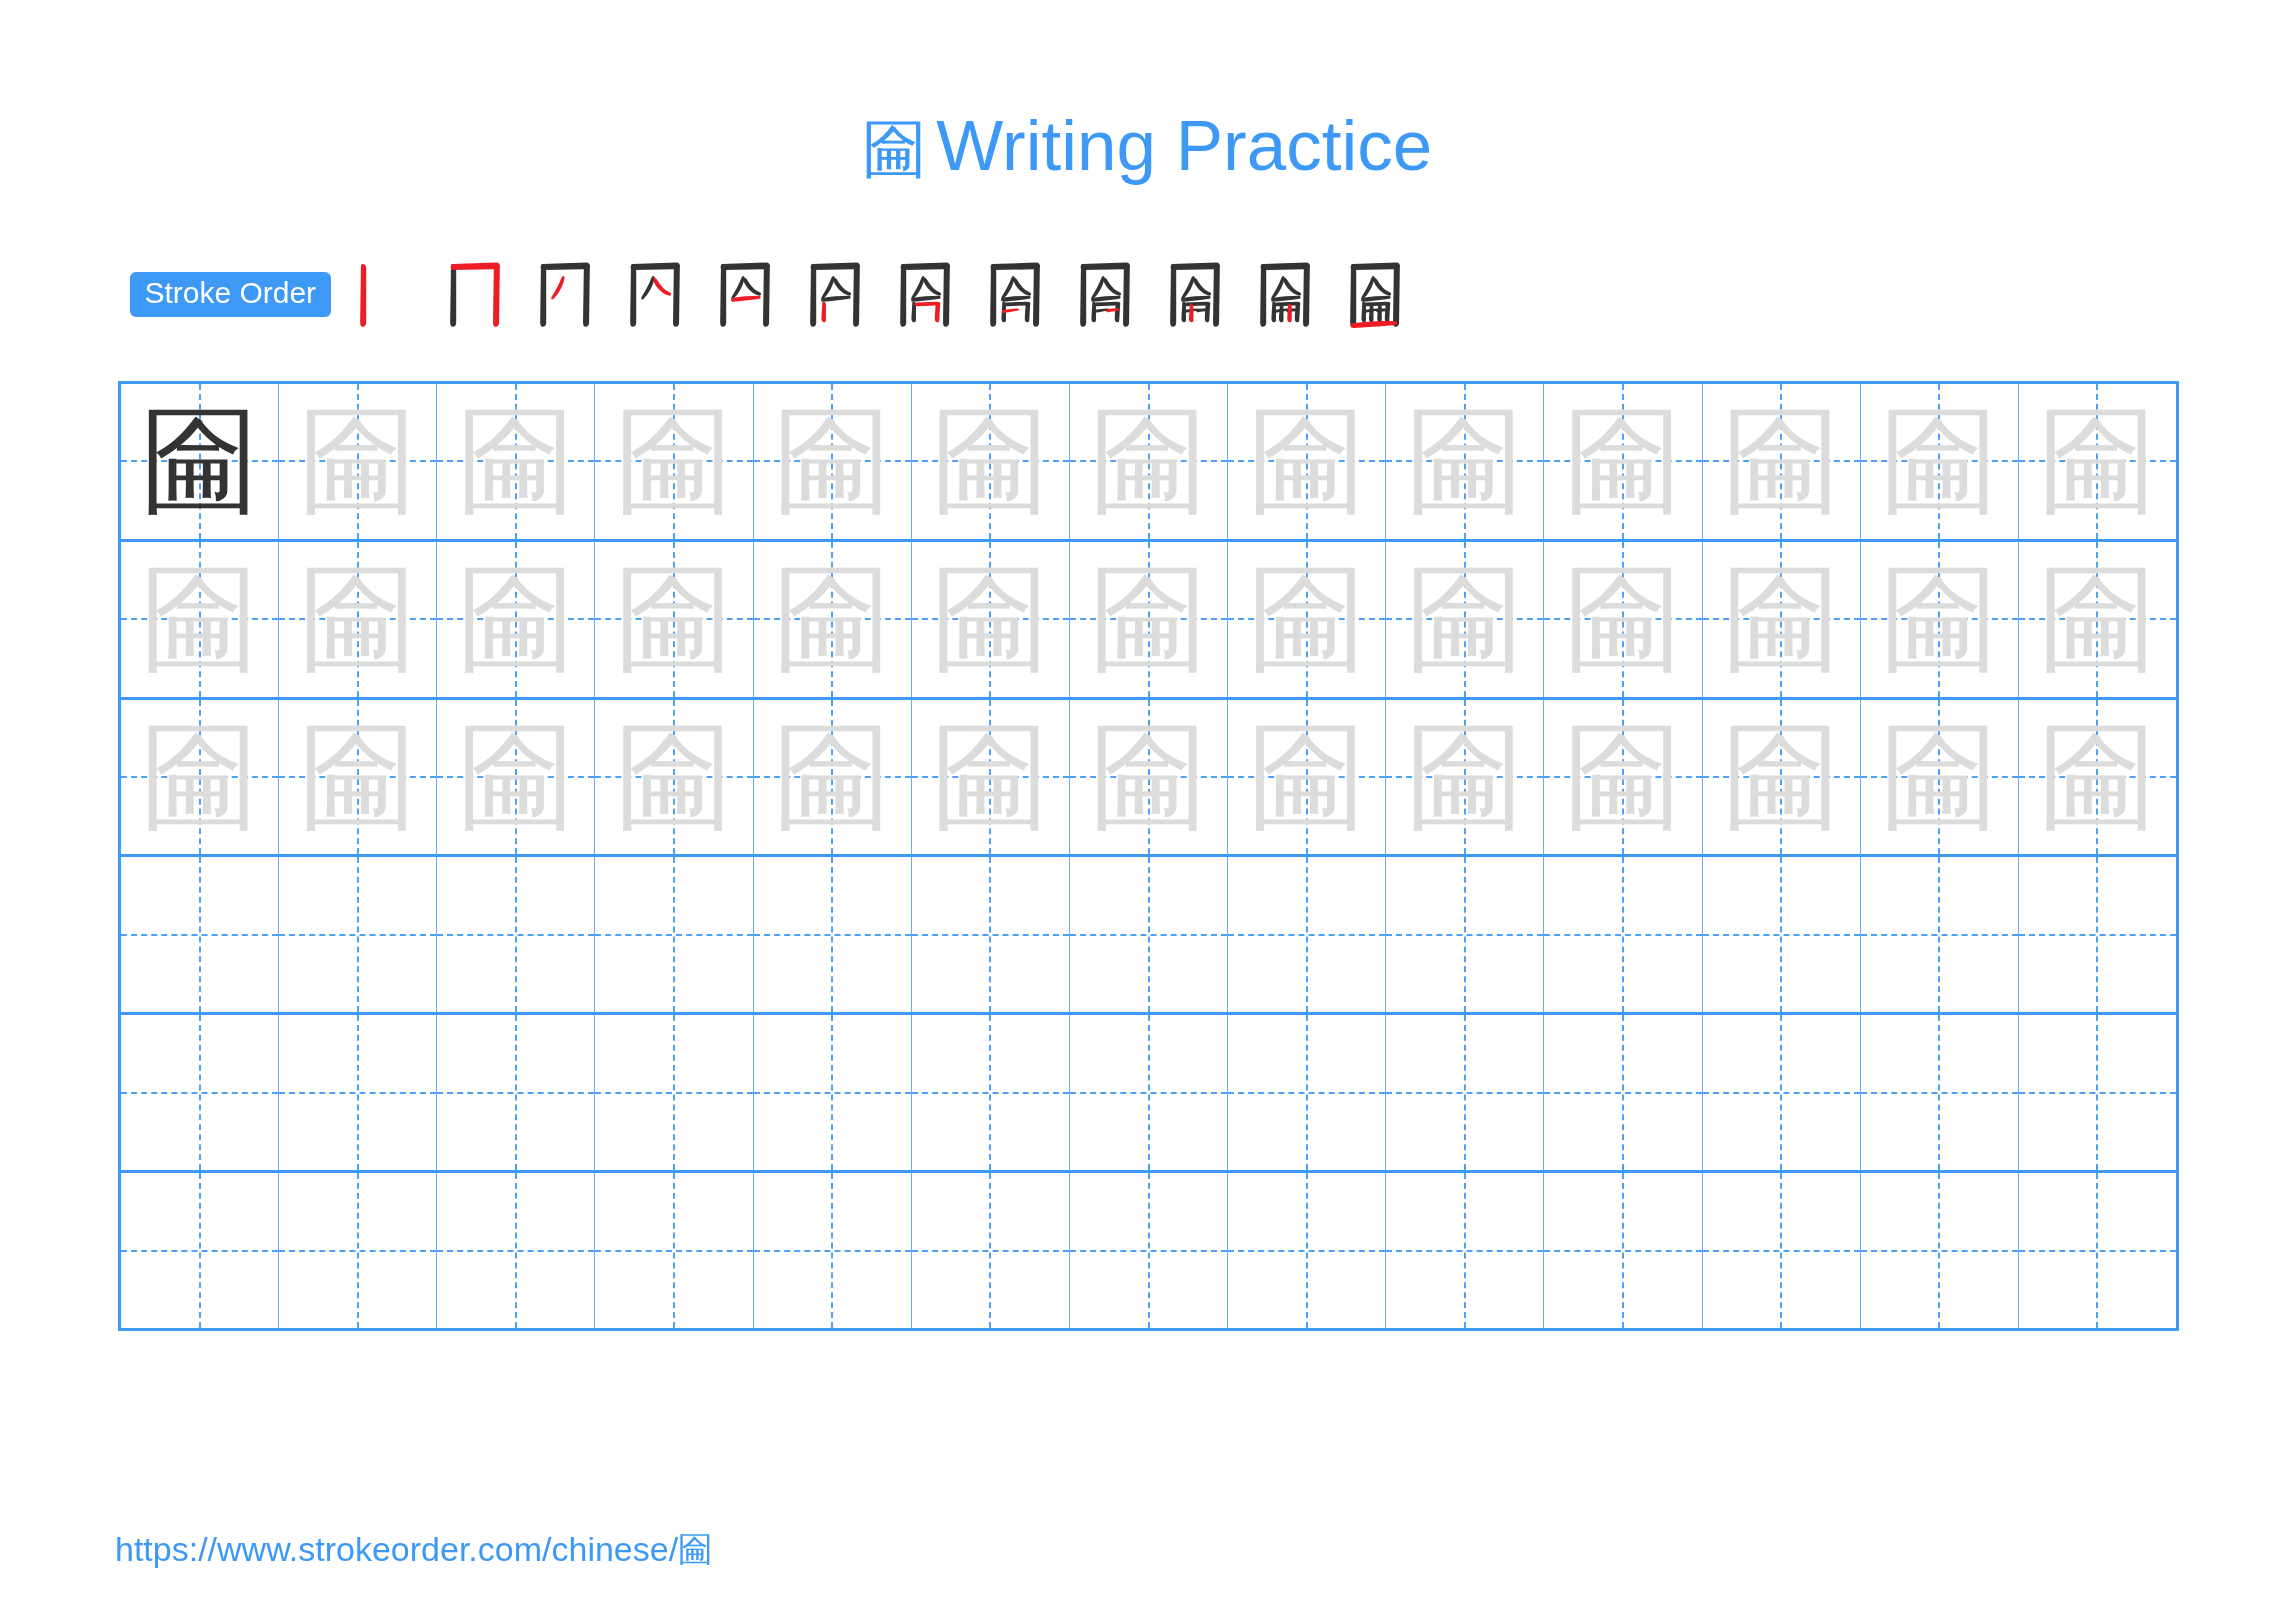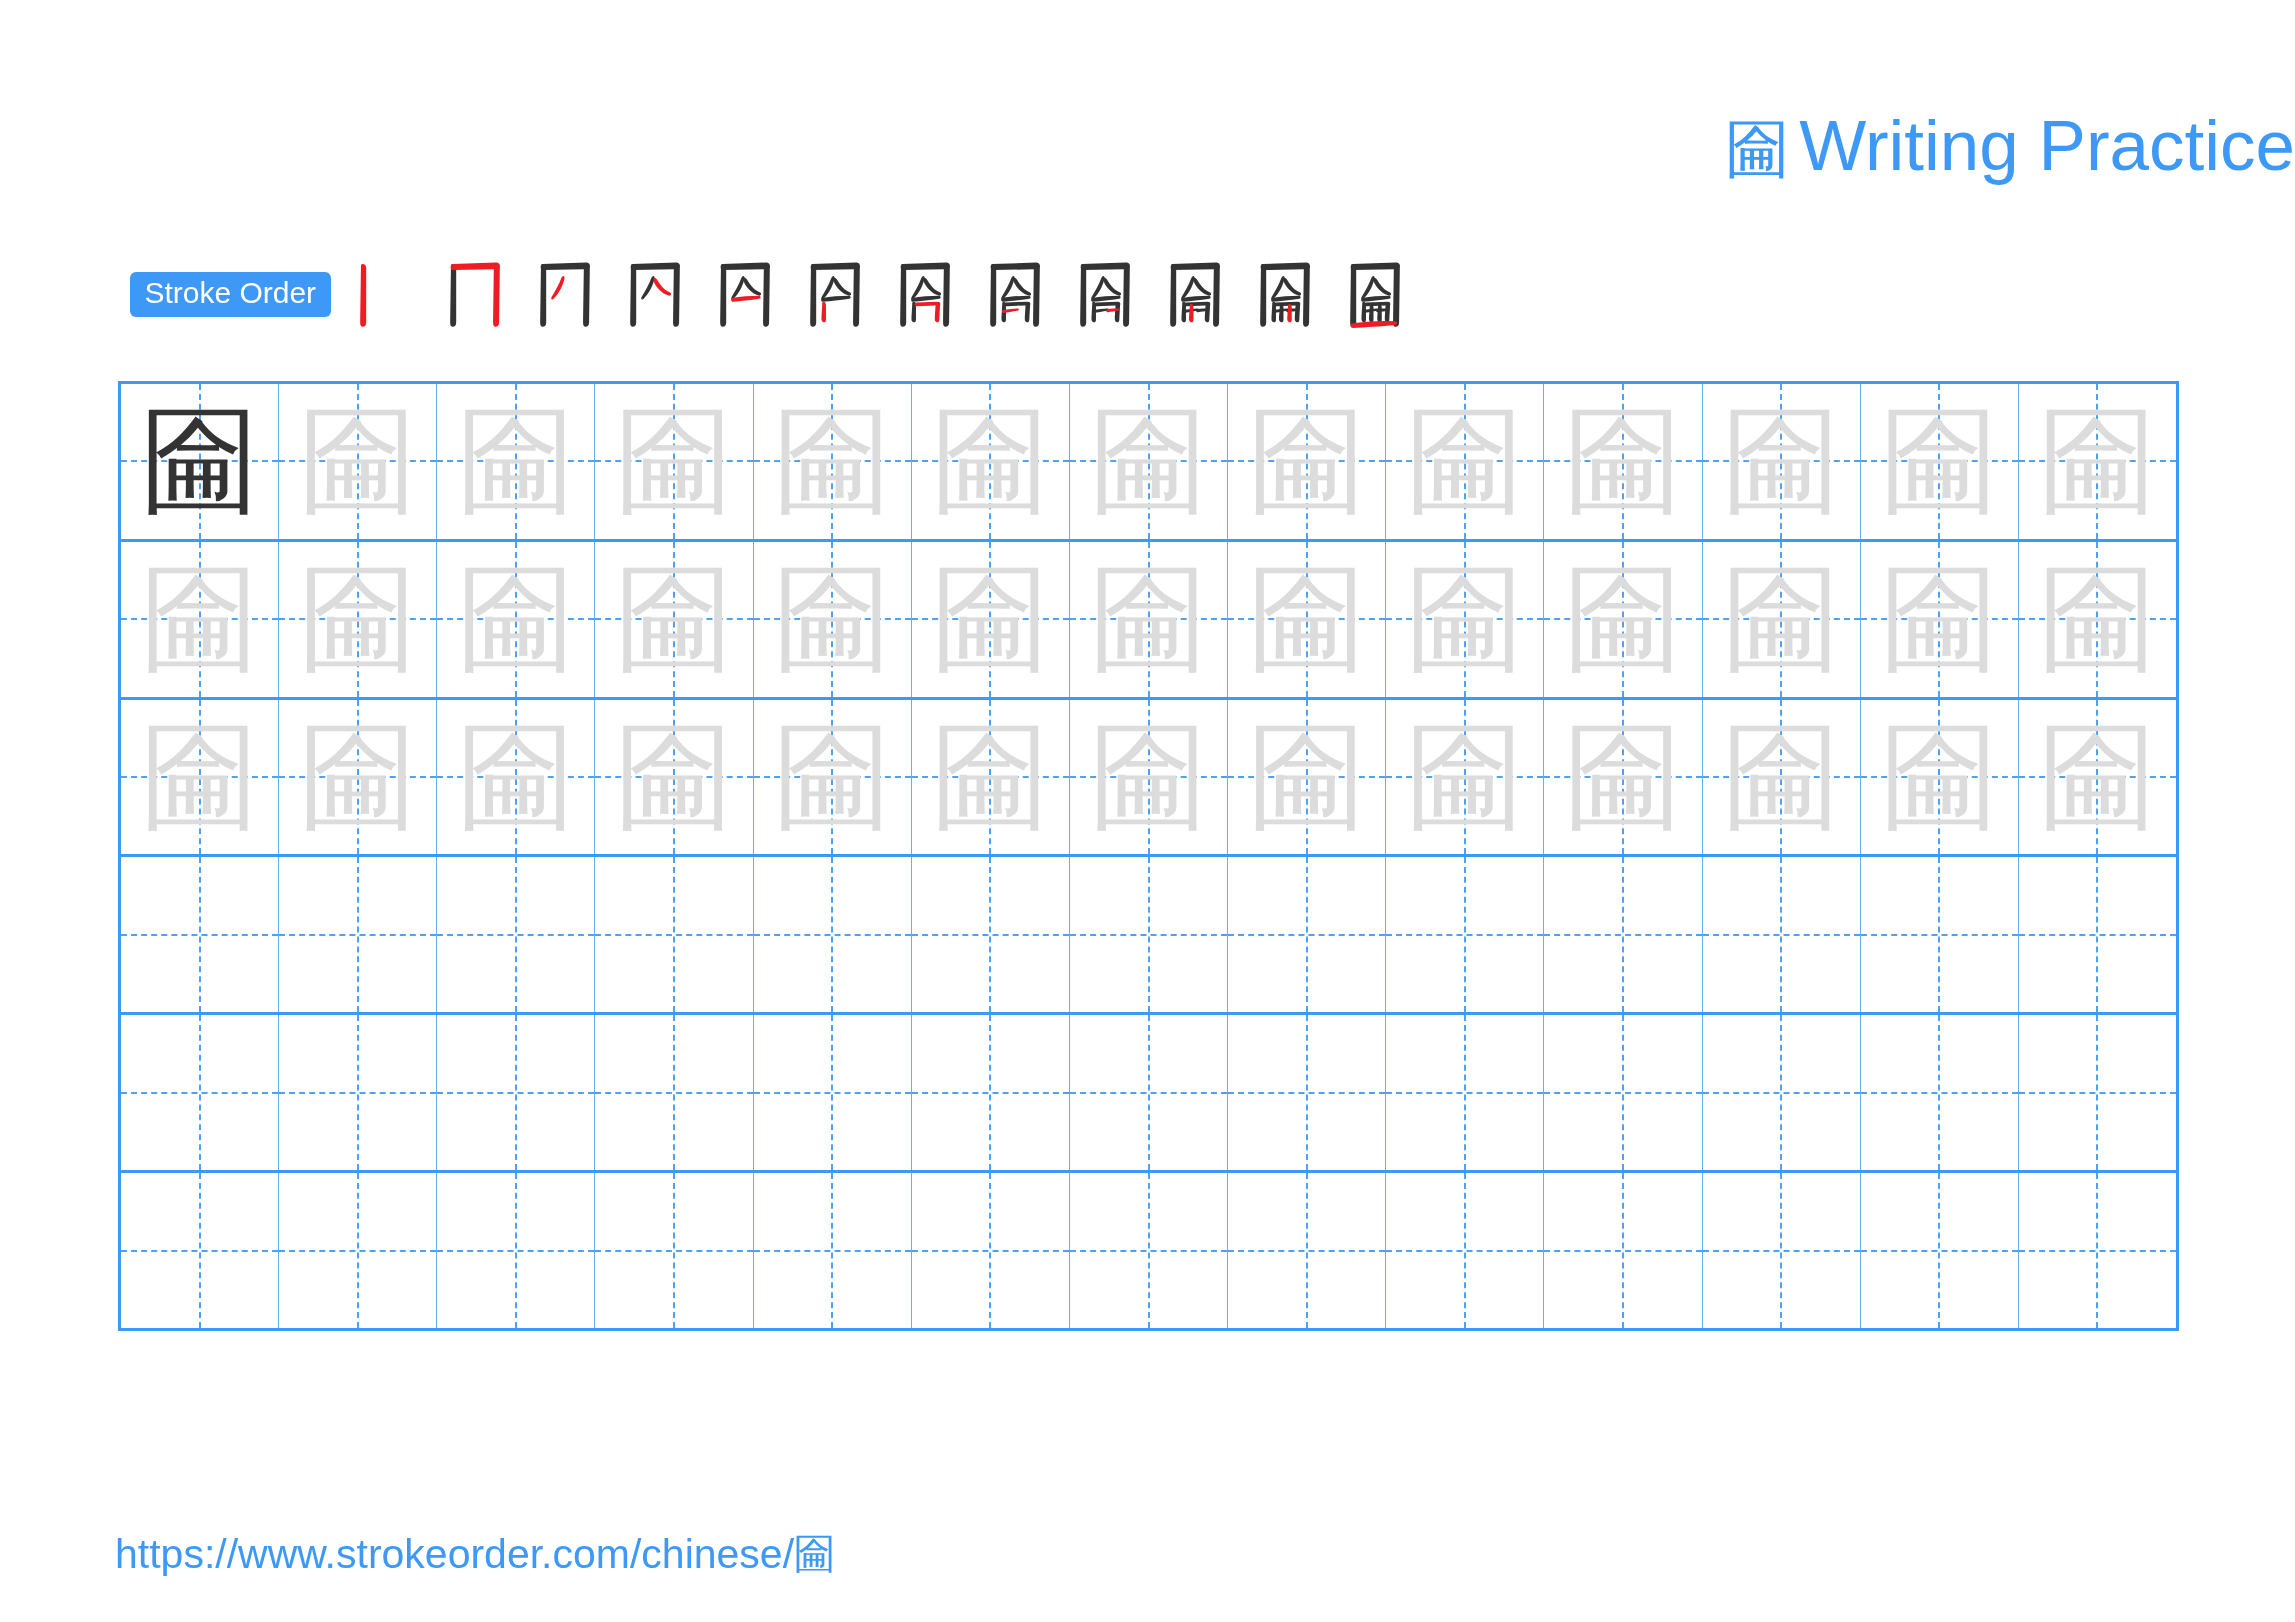--- a/index.html
+++ b/index.html
@@ -7,21 +7,21 @@
     width:2295px; height:1622px;
     background:#ffffff;
     font-family:"Liberation Sans", sans-serif;
     overflow:hidden;
   }
   .page { position:relative; width:2295px; height:1622px; background:#fff; }
 
   
   .title {
     position:absolute; top:105px; left:0; width:2295px;
-    text-align:right;
+    text-align:center;
     color:#3d99f5;
     font-size:71px;
     font-weight:400;
     letter-spacing:0px;
     white-space:nowrap;
     line-height:1.15;
   }
   .title .han { font-size:63px; vertical-align:-1.3px; margin-right:10.5px; }
 
   
@@ -74,21 +74,21 @@
     z-index:2;
     user-select:none;
   }
   .gchar.dark  { color:#333333; }
   .gchar.trace { color:#dcdcdc; }
   .gchar.blank { color:transparent; }
 
   
   .footer-url {
     position:absolute; left:115px; top:1527px;
-    color:#3d99f5; font-size:41px; white-space:nowrap;
+    color:#3d99f5; font-size:34px; white-space:nowrap;
     text-decoration:none;
   }
   .brand {
     position:absolute; right:115px; top:1514px;
     display:flex; align-items:center; gap:14.4px;
   }
   .brand-logo { width:51px; height:68px; display:block; }
   .brand-text {
     font-size:48px; font-weight:bold; color:#111111;
     letter-spacing:-0.7px; white-space:nowrap; line-height:1;

